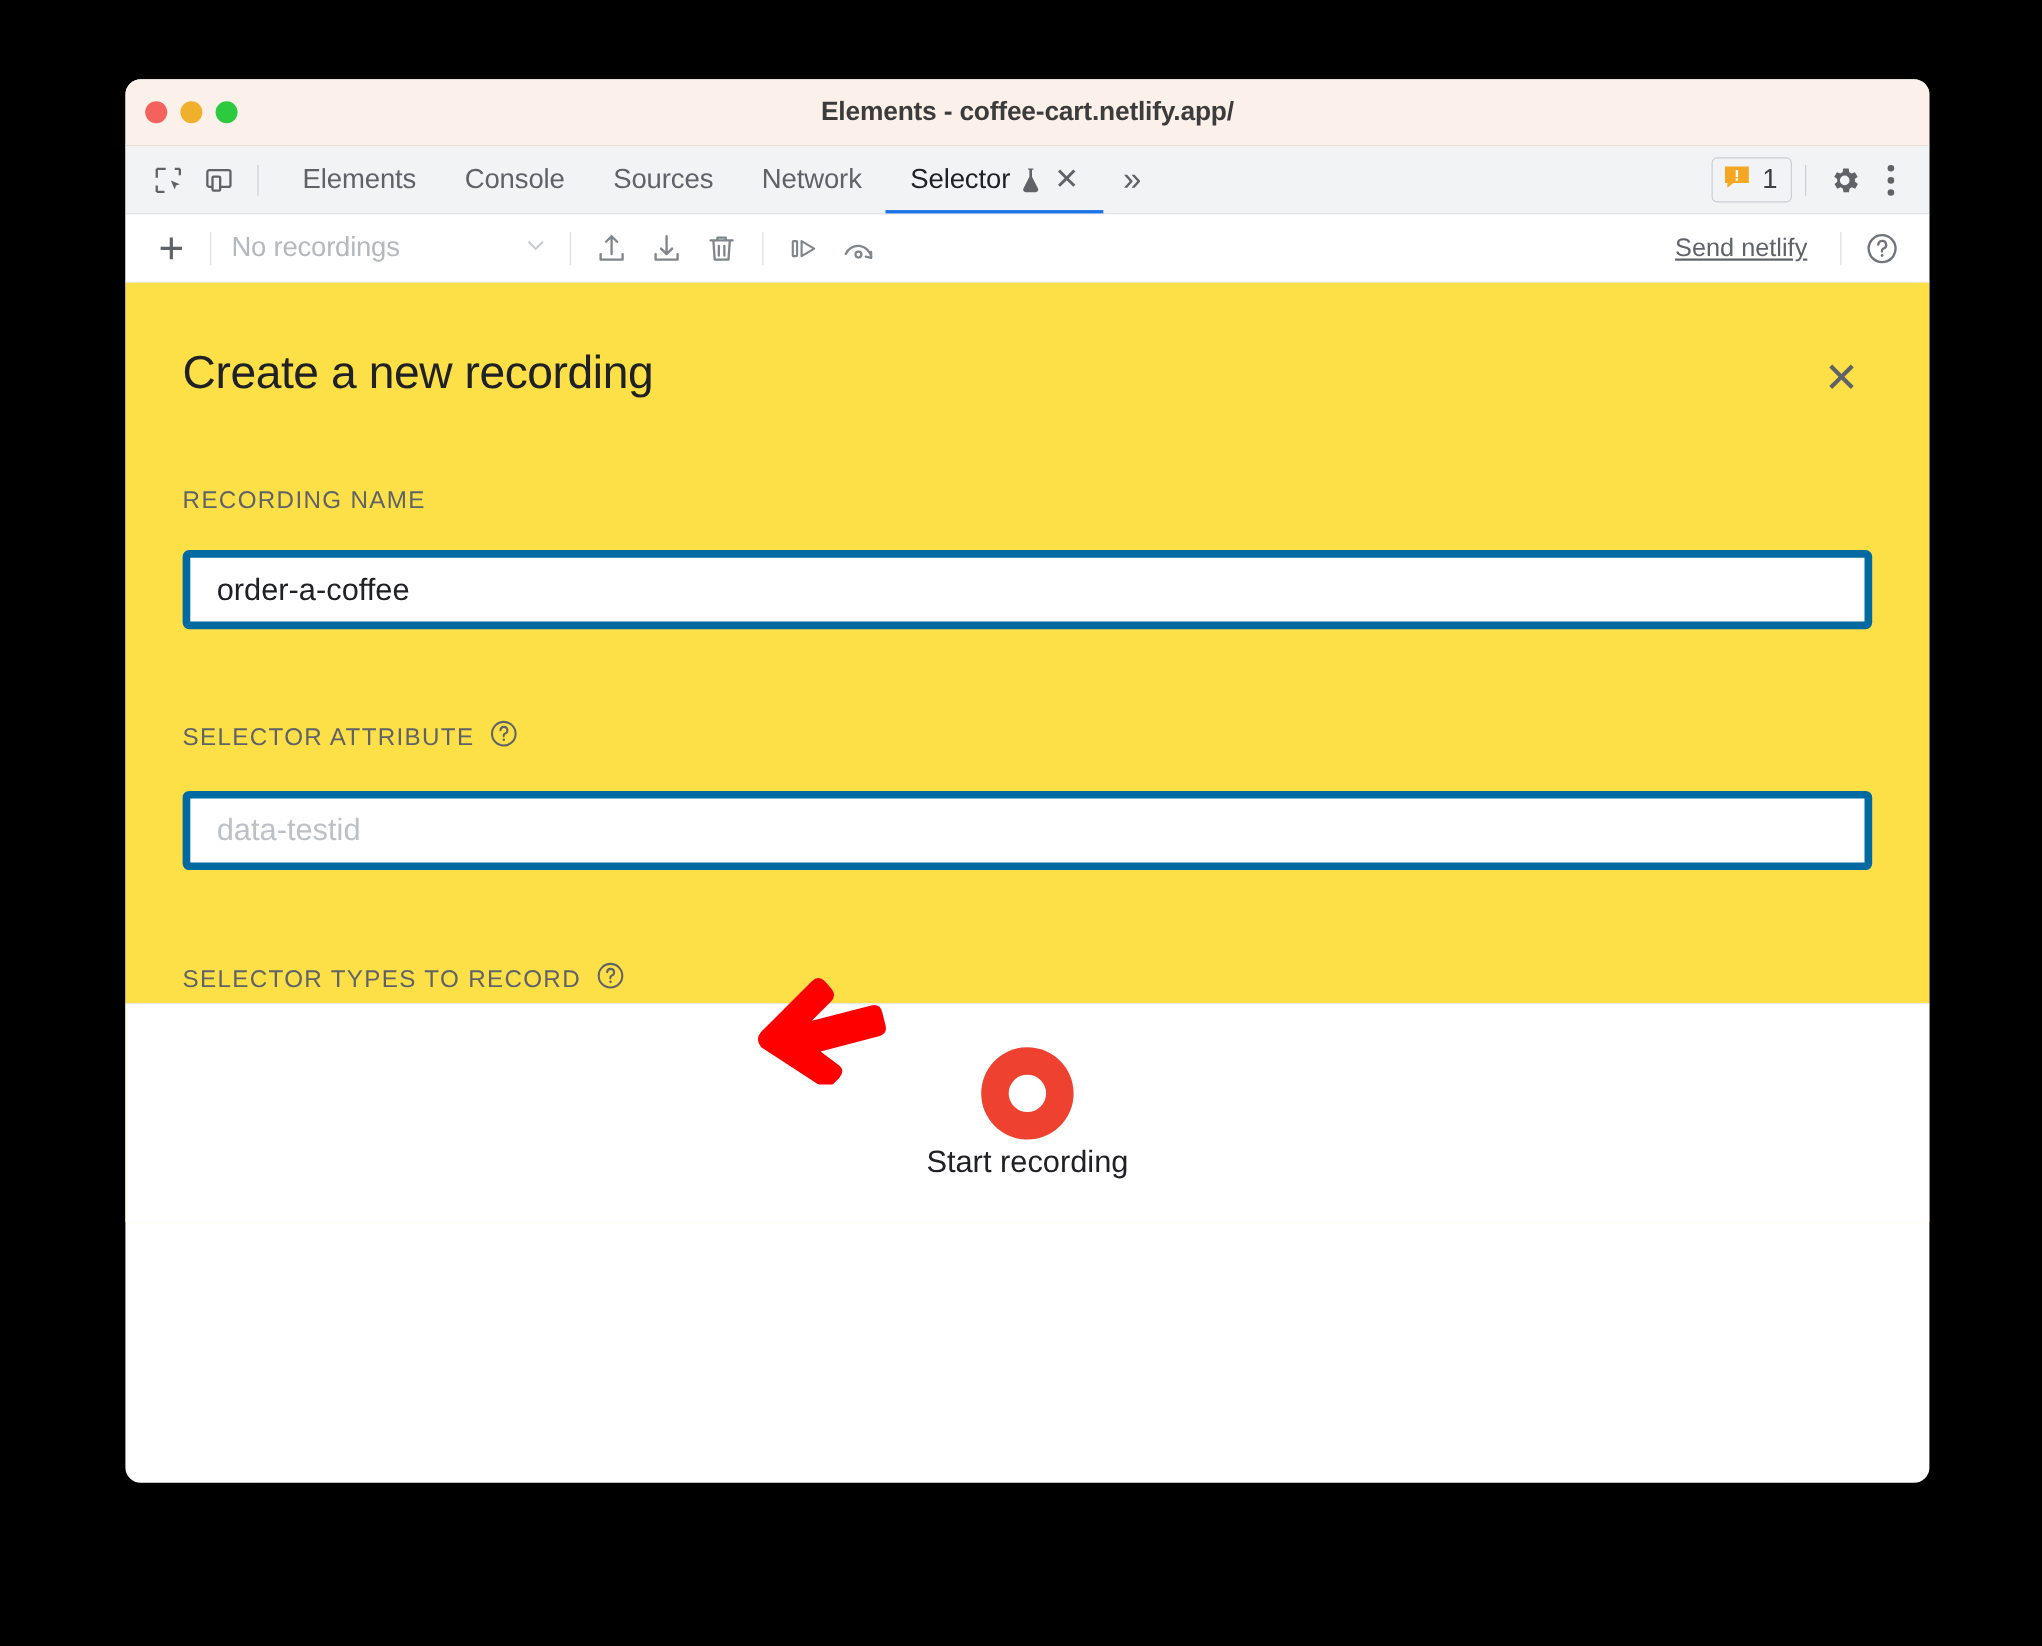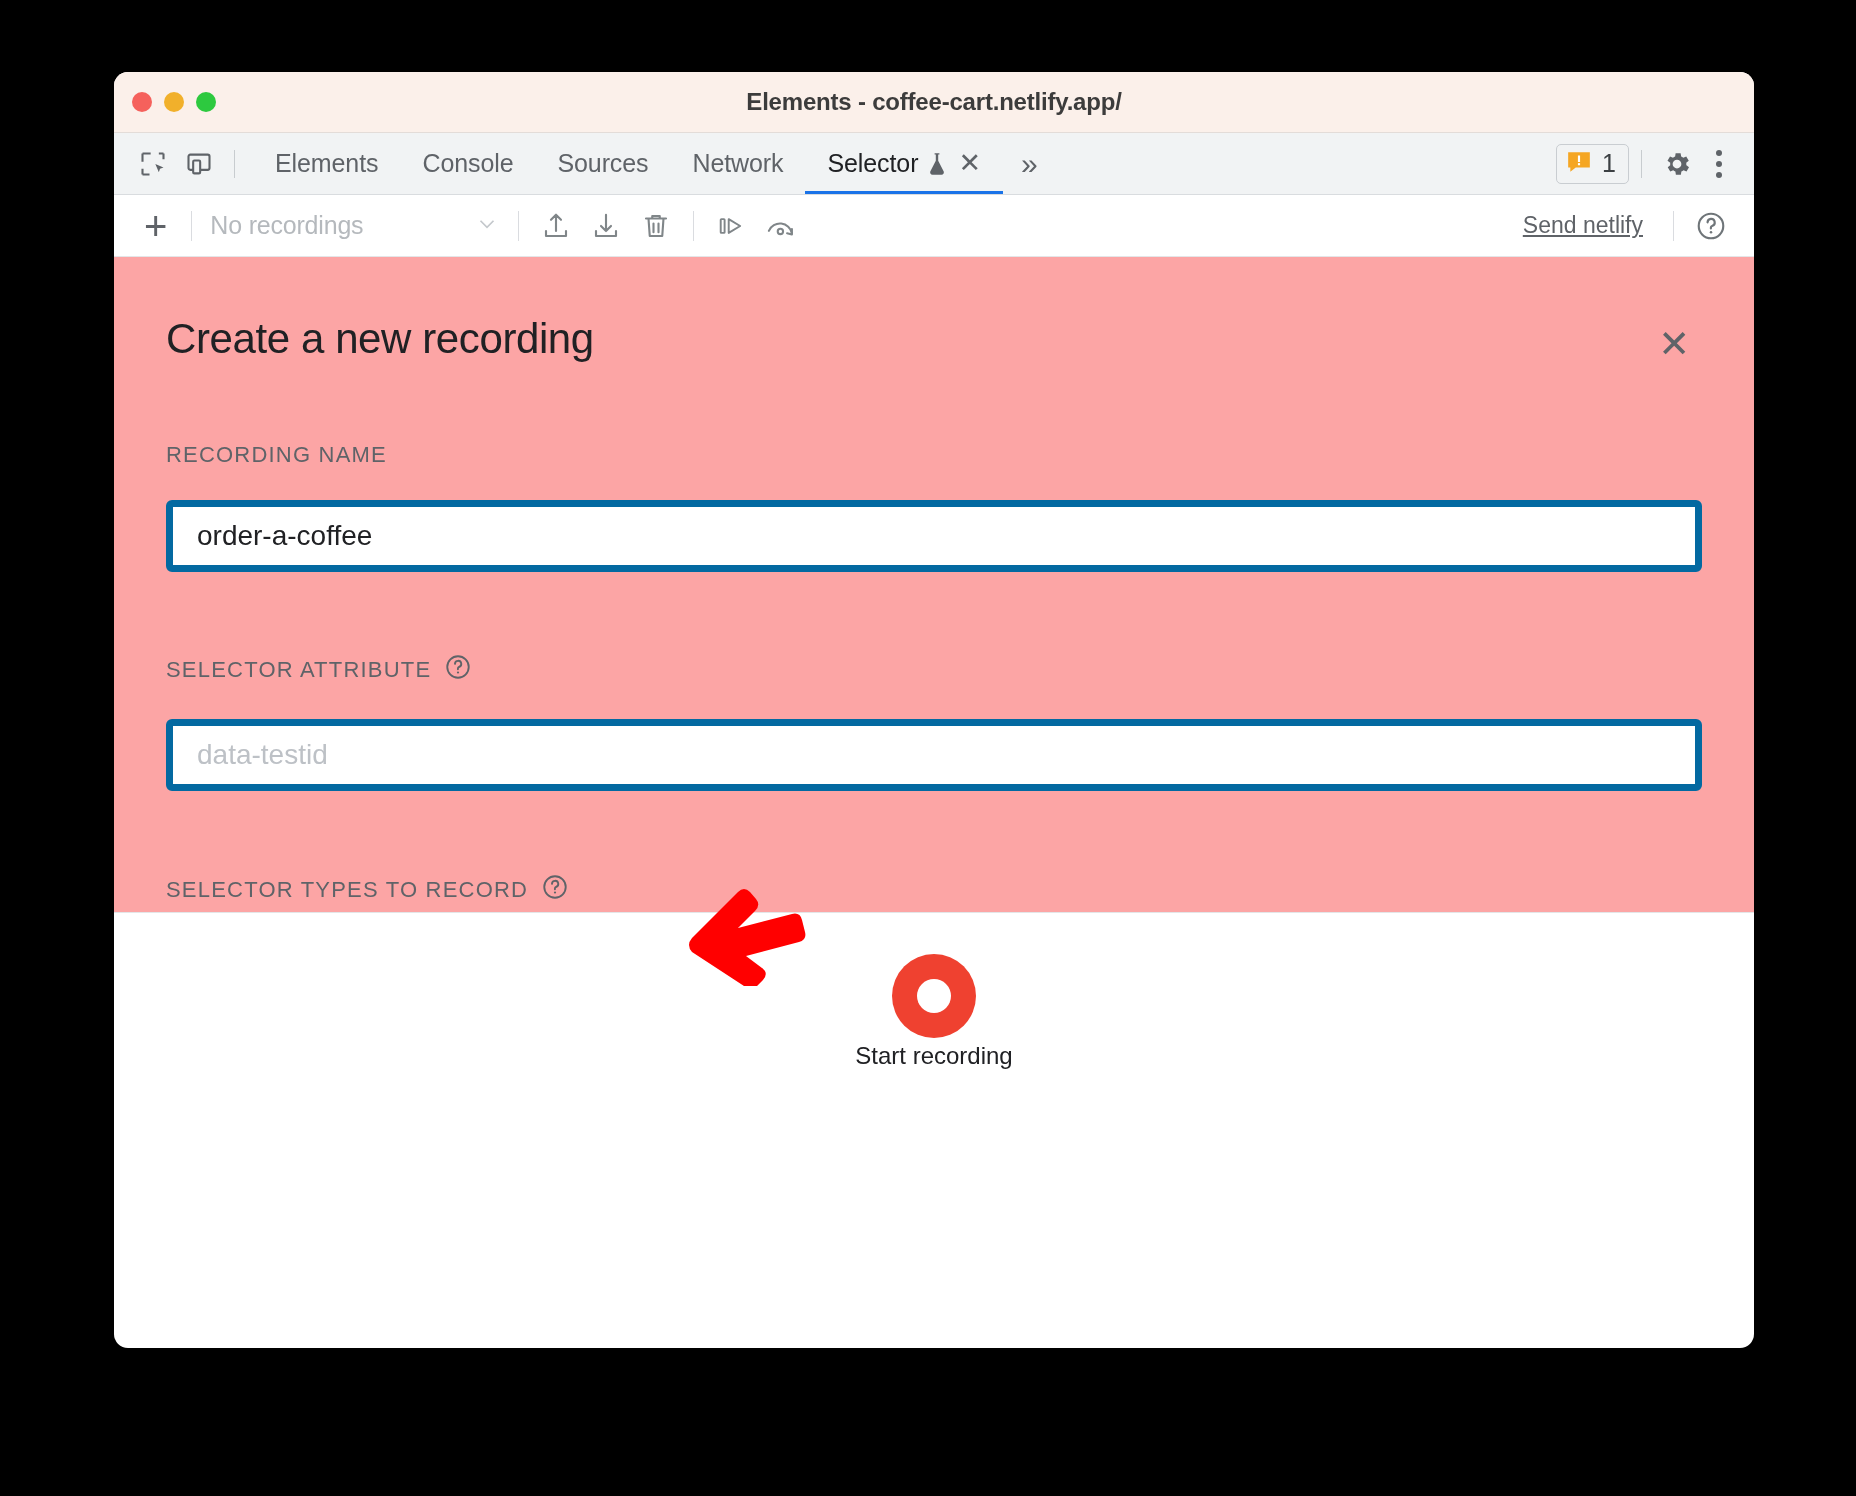--- a/index.html
+++ b/index.html
@@ -221,21 +221,21 @@
     font-size: 23px;
     color: #5f6368;
     text-decoration: underline;
     padding-right: 18px;
   }
 
   
   .panel {
     position: relative;
     height: 854px;
-    background: #fca5a5;
+    background: #fde047;
     box-sizing: border-box;
     padding: 0 52px;
   }
   .panel-head {
     display: flex;
     align-items: flex-start;
     justify-content: space-between;
     padding-top: 58px;
   }
   .panel-title {
@@ -332,21 +332,21 @@
     justify-content: center;
   }
   .record-btn .hole {
     width: 34px;
     height: 34px;
     border-radius: 50%;
     background: #ffffff;
   }
   .record-label {
     margin-top: 4px;
-    font-size: 24px;
+    font-size: 28px;
     color: #202124;
     text-align: center;
   }
 
   
   .arrow {
     position: absolute;
     left: 686px;
     top: 876px;
     width: 120px;

